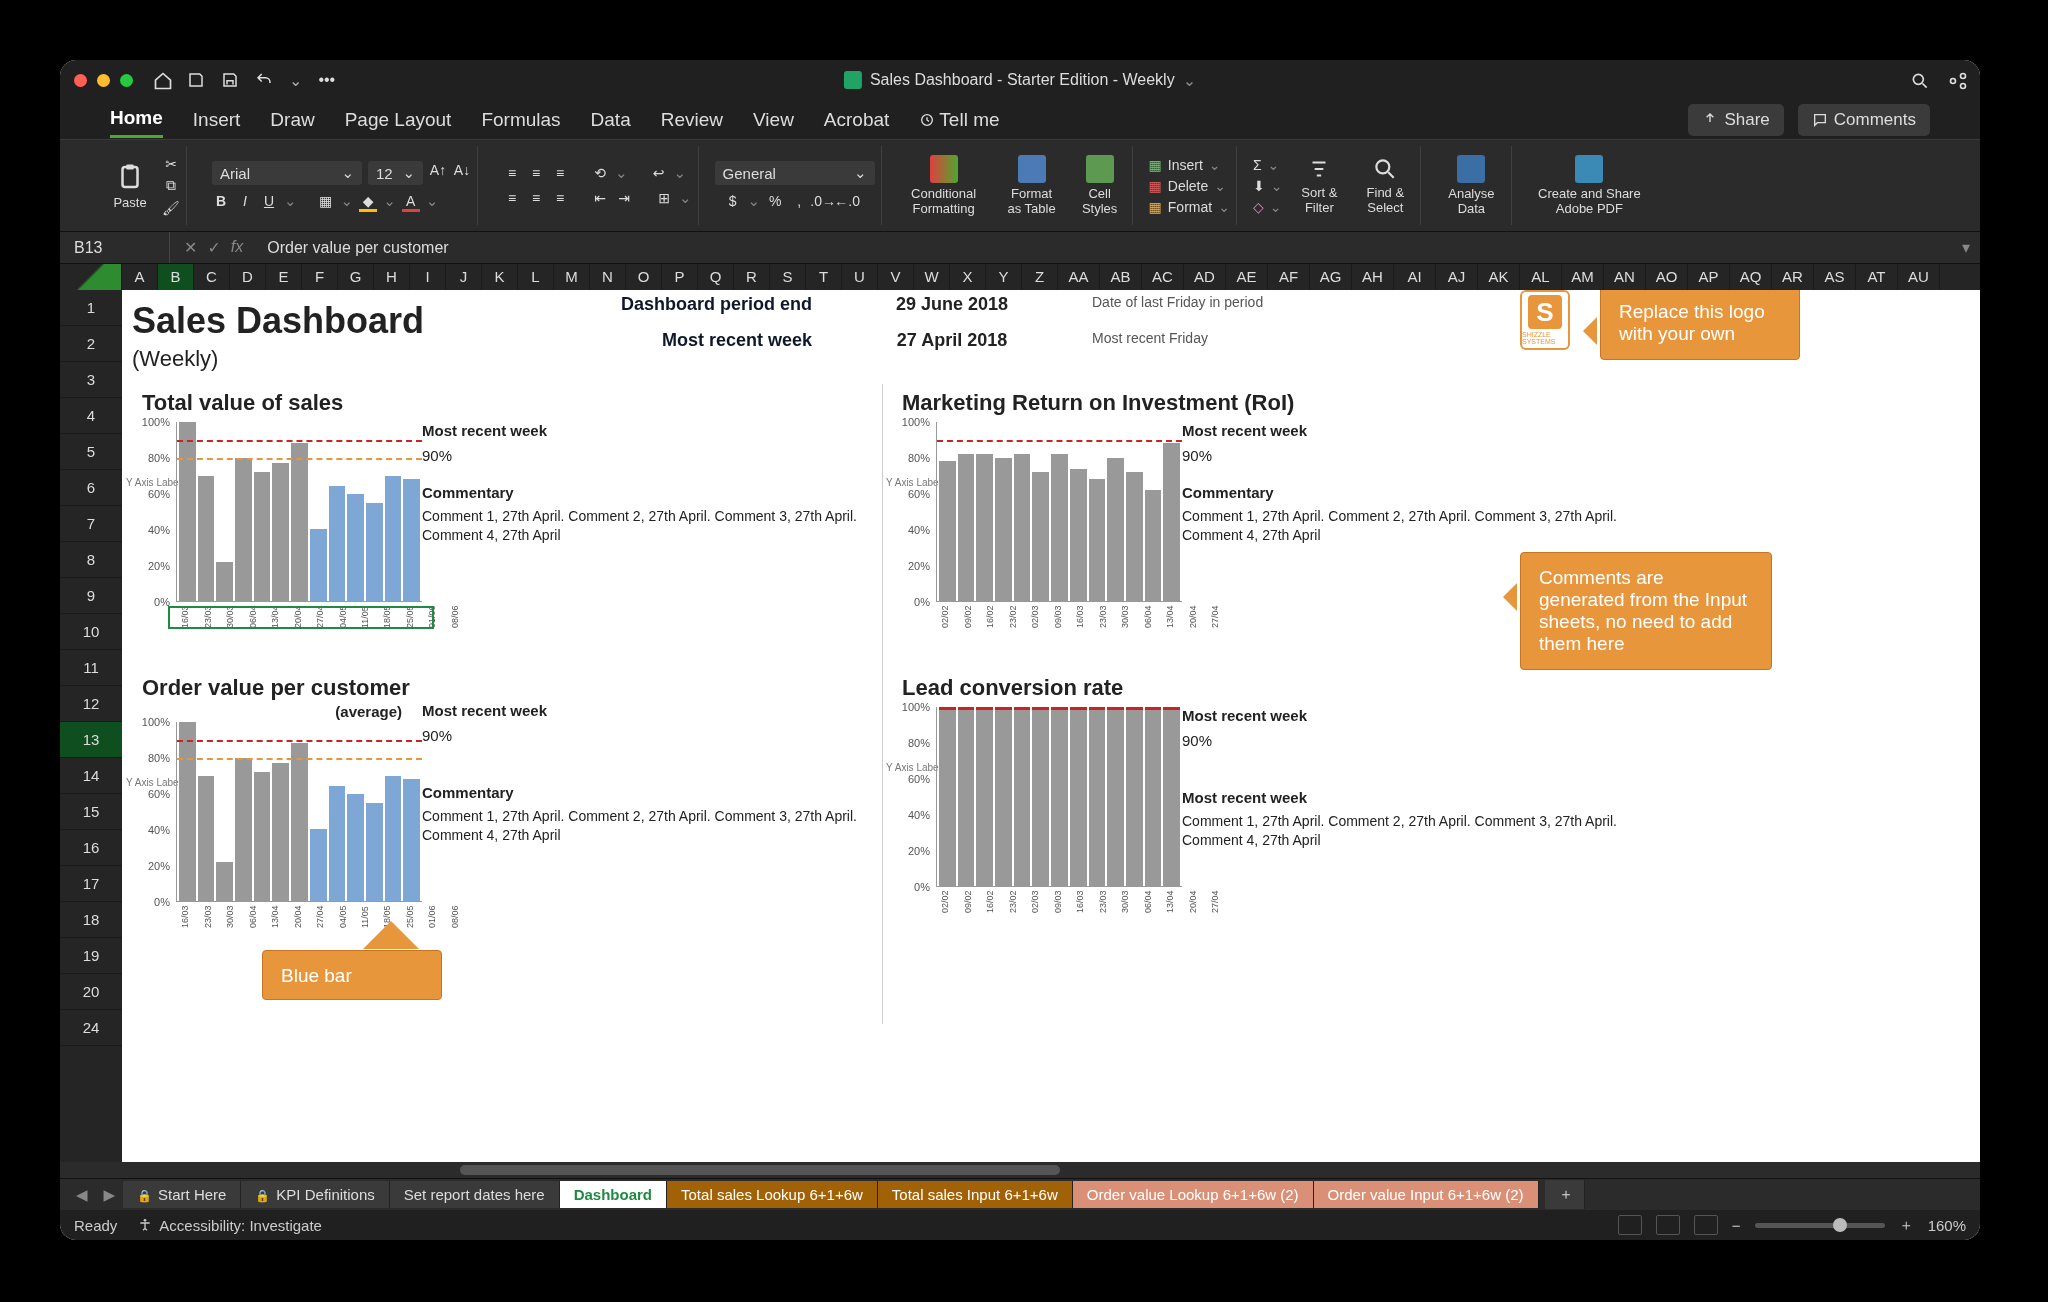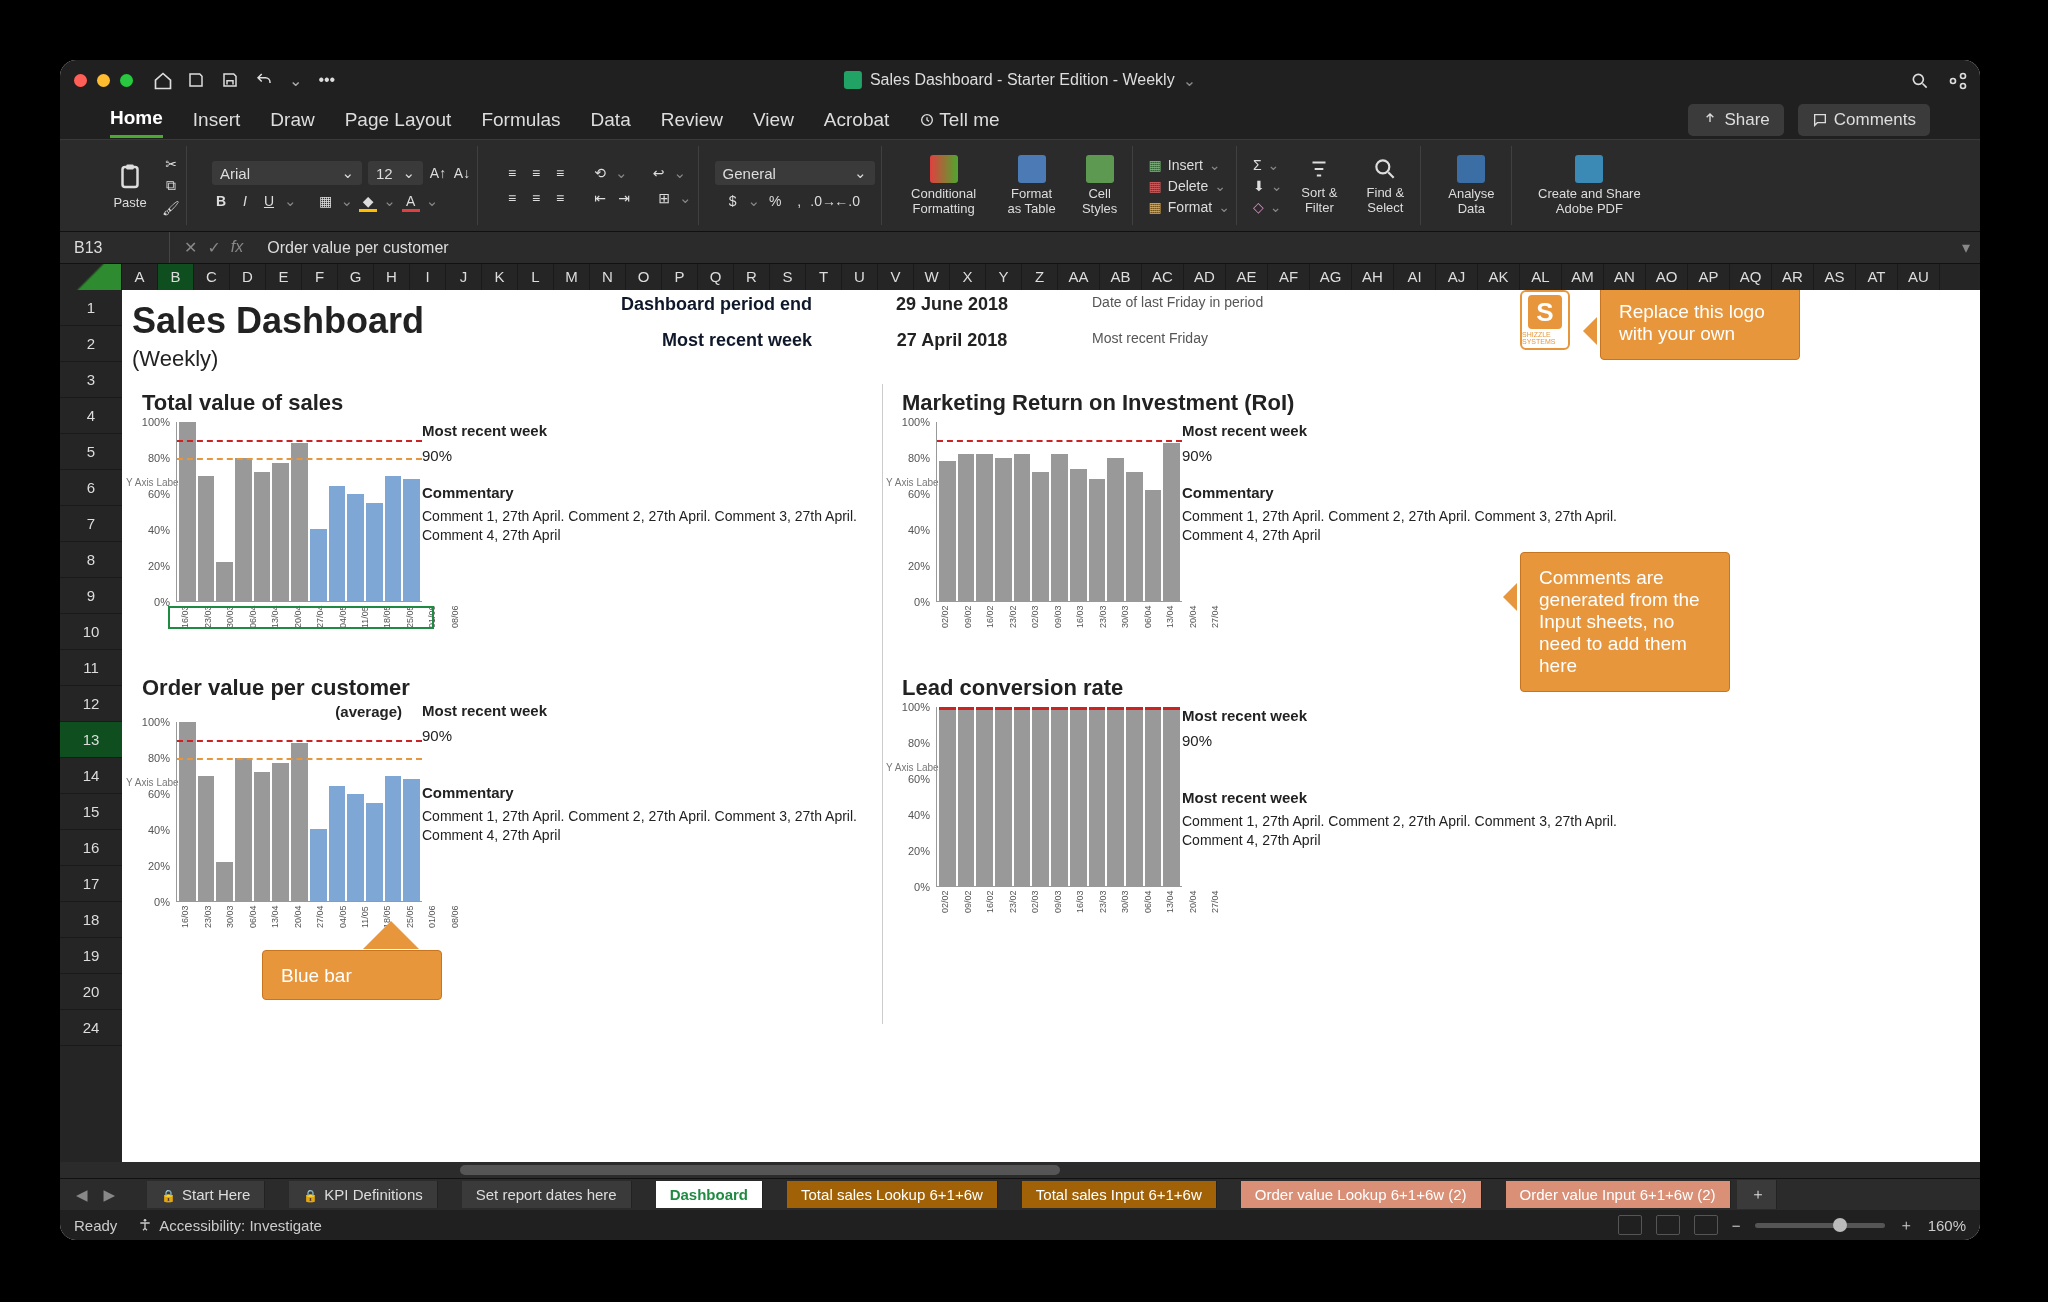--- a/index.html
+++ b/index.html
@@ -37,21 +37,21 @@
   
   .ribbon {
     background: #2b2b2b; height: 92px; display: flex; align-items: stretch;
     padding: 6px 40px; color: #ddd; font-size: 15px; gap: 10px; border-bottom: 1px solid #111;
   }
   .rgroup { display: flex; align-items: center; gap: 8px; padding: 0 6px; border-right: 1px solid #404040; }
   .rgroup:last-child { border-right: none; }
   .rbtn { display: flex; flex-direction: column; align-items: center; justify-content: center; gap: 3px; padding: 4px 6px; cursor: pointer; font-size: 13px; text-align: center; min-width: 48px; }
   .rbtn-ico { width: 28px; height: 28px; background: #3a3a3a; border-radius: 3px; }
   .rcol { display: flex; flex-direction: column; gap: 4px; }
-  .rrow { display: flex; gap: 6px; align-items: center; padding-left: 9px; }
+  .rrow { display: flex; gap: 6px; align-items: flex-start; padding-left: 9px; }
   .rsel { background: #3a3a3a; padding: 3px 8px; border-radius: 3px; font-size: 15px; display: flex; gap: 6px; align-items: center; }
   .ribico { width: 18px; height: 18px; display: inline-flex; align-items: center; justify-content: center; font-size: 14px; }
   .menu-item { font-size: 14px; display: flex; gap: 6px; align-items: center; cursor: pointer; }
   
   .formulabar { background: #2b2b2b; height: 32px; display: flex; align-items: center; color: #ddd; font-size: 16px; border-bottom: 1px solid #111; }
   .namebox { width: 110px; padding: 0 14px; border-right: 1px solid #444; height: 100%; display: flex; align-items: center; }
   .fx-icons { display: flex; gap: 10px; padding: 0 14px; color: #888; }
   .fx-input { flex: 1; padding: 0 10px; }
   
   .colhdr { background: #252525; height: 26px; display: flex; color: #ddd; font-size: 15px; }
@@ -101,21 +101,21 @@
   .callout-arrow-l { position: absolute; left: -18px; top: 30px; width: 0; height: 0; border: 14px solid transparent; border-right-color: #e8963c; border-left: 0; }
   .callout-arrow-up { position: absolute; top: -30px; left: 100px; width: 0; height: 0; border: 28px solid transparent; border-bottom-color: #e8963c; border-top: 0; }
   .logo-placeholder { position: absolute; top: 0px; right: 410px; width: 50px; height: 60px; background: #fff; border: 2px solid #e8963c; border-radius: 6px; display: flex; flex-direction: column; align-items: center; justify-content: center; }
   .logo-s { font: bold 26px Arial; color: #fff; background: #e8963c; width: 34px; height: 34px; border-radius: 4px; display: flex; align-items: center; justify-content: center; }
   .logo-txt { font: 7px Arial; color: #e8963c; margin-top: 2px; }
   
   .selcell { position: absolute; top: 316px; left: 46px; width: 266px; height: 23px; border: 2px solid #1f8b42; pointer-events: none; }
   
   .sheettabs { background: #2b2b2b; height: 32px; display: flex; align-items: center; padding: 0 8px; color: #ddd; font-size: 15px; gap: 0; border-top: 1px solid #111; }
   .nav-ar { padding: 0 8px; color: #888; cursor: pointer; }
-  .stab { padding: 5px 14px; background: #3a3a3a; border-right: 1px solid #222; cursor: pointer; display: flex; gap: 6px; align-items: center; white-space: nowrap; margin-left: 24px; }
+  .stab { padding: 5px 14px; background: #3a3a3a; border-right: 1px solid #222; cursor: pointer; display: flex; gap: 6px; align-items: center; white-space: nowrap; }
   .stab.active { background: #fff; color: #1f8b42; font-weight: bold; }
   .stab.c1 { background: #a16207; color: #fff; }
   .stab.c2 { background: #d99077; color: #fff; }
   .lock-ico::before { content: "🔒"; font-size: 12px; }
   .addtab { width: 40px; text-align: center; background: #3a3a3a; margin-left: 6px; cursor: pointer; }
   
   .statusbar { background: #202020; height: 30px; display: flex; align-items: center; padding: 0 14px; color: #ccc; font-size: 15px; gap: 20px; }
   .statusbar .right { margin-left: auto; display: flex; align-items: center; gap: 14px; }
   .viewbtn { width: 24px; height: 20px; border: 1px solid #555; border-radius: 2px; cursor: pointer; }
   .zoom-slider { width: 130px; height: 5px; background: #555; border-radius: 3px; position: relative; }
@@ -737,21 +737,21 @@
                 </div>
               <div class="cb-side">
                 <div class="cb-mr">Most recent week</div>
                 <div class="cb-val">90%</div>
                 <div class="cb-comh" style="margin-top:40px">Most recent week</div>
                 <div class="cb-com">Comment 1, 27th April. Comment 2,  27th April. Comment 3,  27th April. Comment 4,  27th April</div>
               </div>
             </div>
           </div>
 
-          <div class="callout" style="top:162px; left:1378px; width:210px">
+          <div class="callout" style="top:162px; left:1378px; width:252px">
             <div class="callout-arrow-l"></div>
             <span>Comments are generated from the Input sheets, no need to add them here</span>
           </div>
 
           <div class="callout" style="top:560px; left:120px; width:180px;height:50px">
             <div class="callout-arrow-up"></div>
             <span>Blue bar</span>
           </div>
 
         </div>

